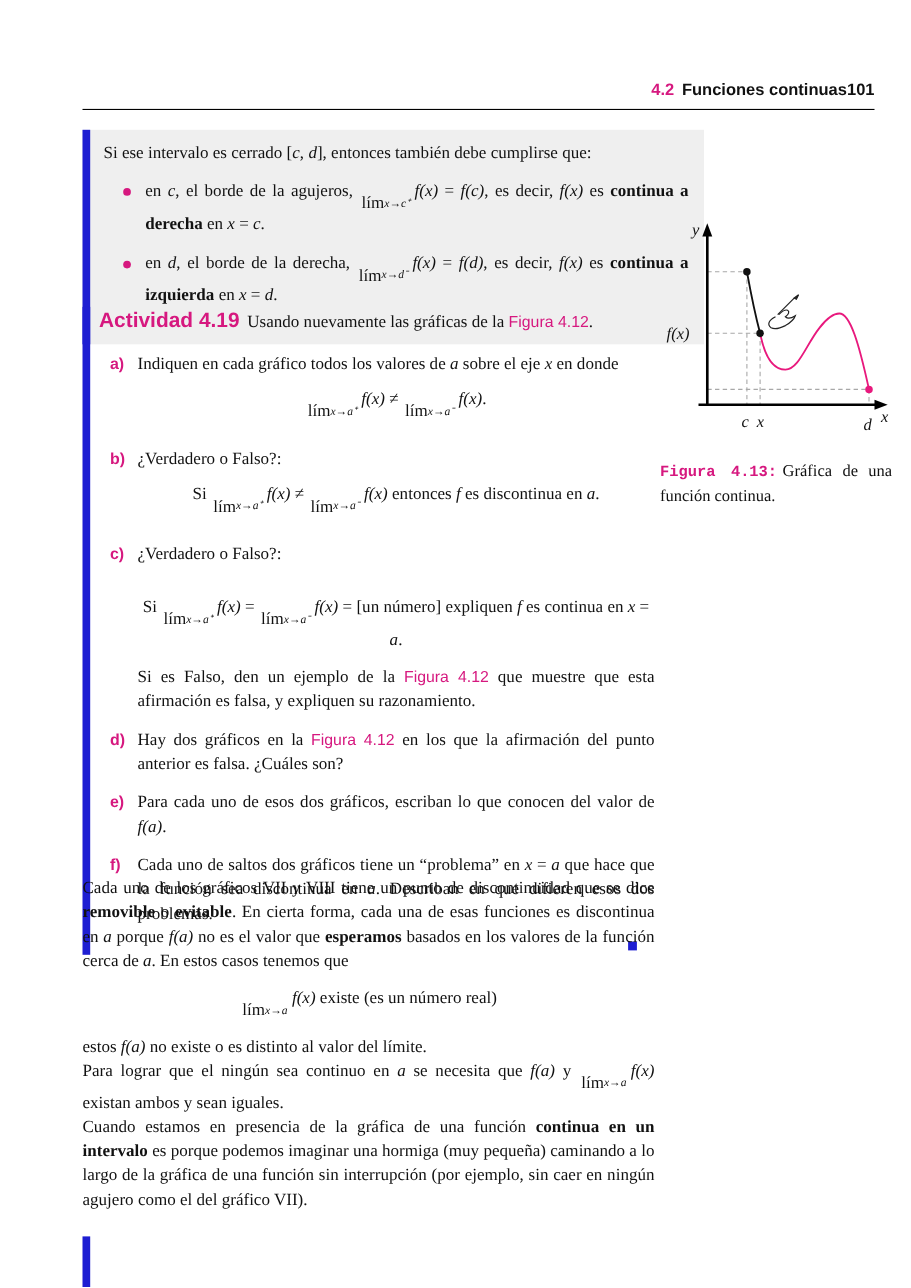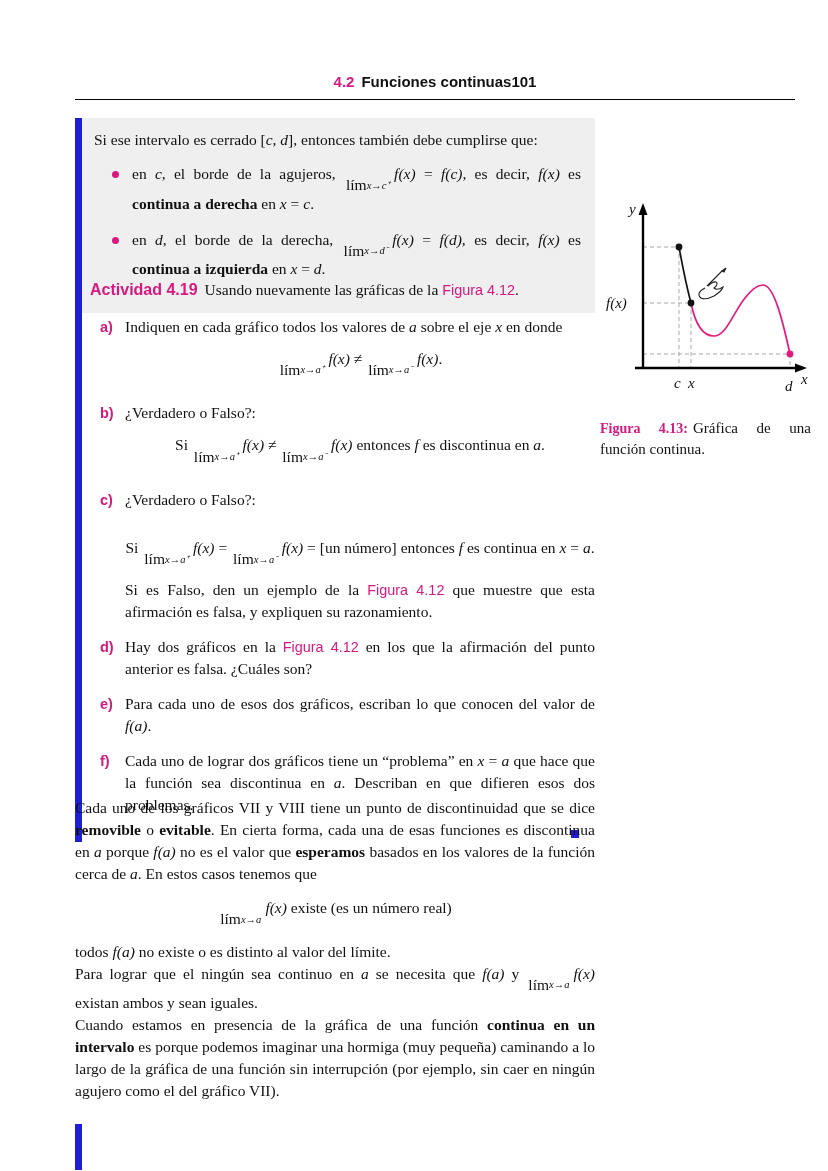--- a/index.html
+++ b/index.html
@@ -11,59 +11,59 @@
   }
   *{margin:0;padding:0;box-sizing:border-box;}
   html,body{background:#ffffff;}
   body{
     width:828px;height:1171px;position:relative;overflow:hidden;
     font-family:"Liberation Serif",serif;font-size:15.5px;color:#111;line-height:1.42;
   }
   
   .header{
     position:absolute;left:75px;top:71px;width:720px;
-    display:flex;align-items:flex-end;justify-content:center;
+    display:flex;align-items:flex-end;justify-content:flex-end;
     border-bottom:1.8px solid #000;padding-bottom:7px;
     font-family:"Liberation Sans",sans-serif;font-weight:bold;font-size:15px;
   }
   .header .sec{display:flex;gap:7px;}
   .header .num{color:var(--accent);}
   
   .infobox{
-    position:absolute;left:75px;top:118px;width:520px;
+    position:absolute;left:75px;top:118px;width:565px;
     background:var(--box_bg);border-left:7px solid var(--blue);
     padding:11px 14px 15px 12px;
   }
   .infobox .bullets{margin-top:12px;}
   .bullet{display:flex;margin:10px 0 14px 18px;}
   .bullet:last-child{margin-bottom:18px;}
   .dot{width:7px;height:7px;border-radius:50%;background:var(--accent);flex:0 0 7px;margin:8px 13px 0 0;}
   
   .activity{
     position:absolute;left:75px;top:279px;width:520px;
     border-left:7px solid var(--blue);padding-left:8px;
   }
   .act-titleline{margin-bottom:14px;}
-  .act-title{color:var(--accent);font-family:"Liberation Sans",sans-serif;font-weight:bold;font-size:16px;margin-right:7px;}
+  .act-title{color:var(--accent);font-family:"Liberation Sans",sans-serif;font-weight:bold;font-size:19px;margin-right:7px;}
   .item{display:flex;margin:0 0 13px 10px;}
   .ilabel{flex:0 0 25px;color:var(--accent);font-family:"Liberation Sans",sans-serif;font-weight:bold;font-size:14.5px;padding-top:1px;}
   .icontent{flex:1;}
   .ipar{text-align:justify;margin:0 0 8px 0;}
   .ipar:last-child{margin-bottom:0;}
   .formula{text-align:center;margin:10px 0 12px 0;}
   .formula.mt{margin-top:26px;}
   .endsq{width:8px;height:8px;background:var(--blue);margin:14px 16px 4px auto;}
   
   .bodytext{position:absolute;left:75px;top:797px;width:520px;}
   .bodytext .ipar{margin:0;}
   .bodytext .formula{margin:12px 0 14px 0;}
   
   .figcol{position:absolute;left:600px;top:192px;width:211px;}
   .figcaption{margin-top:14px;font-size:15px;text-align:justify;line-height:1.4;}
-  .figlabel{color:var(--accent);font-family:Liberation Serif, serif;font-weight:bold;font-size:14px;margin-right:5px;}
+  .figlabel{color:var(--accent);font-family:Liberation Mono, monospace;font-weight:bold;font-size:14px;margin-right:5px;}
   svg text{font-family:"Liberation Serif",serif;font-style:italic;font-size:15px;fill:#111;}
   
   .footbar{position:absolute;left:75px;top:1124px;width:7px;height:46px;background:var(--blue);}
   
   .it{font-style:italic;}
   .bd{font-weight:bold;}
   .mg{color:var(--accent);font-family:"Liberation Sans",sans-serif;font-weight:normal;font-size:0.93em;}
   .lim{display:inline-flex;flex-direction:row;align-items:center;line-height:1;vertical-align:-0.72em;margin:0 4px 0 2px;}
   .lim .lt{font-style:normal;}
   .lim .ls{font-size:0.68em;font-style:italic;margin-top:2px;}
@@ -133,40 +133,40 @@
       <div class="item">
         <span class="ilabel">c)</span>
         <div class="icontent">
           <div class="ipar"><span>¿Verdadero o Falso?:</span></div>
           <div class="formula mt"><span>Si </span><span class="lim">
               <span class="lt">lím</span>
               <span class="ls">x→a⁺</span>
             </span><span class="it">f(x)</span><span> = </span><span class="lim">
               <span class="lt">lím</span>
               <span class="ls">x→a⁻</span>
-            </span><span class="it">f(x)</span><span> = [un número] entonces </span><span class="it">f</span><span> es continua en </span><span class="it">x</span><span> = </span><span class="it">a</span><span>.</span></div>
+            </span><span class="it">f(x)</span><span> = [un número] expliquen </span><span class="it">f</span><span> es continua en </span><span class="it">x</span><span> = </span><span class="it">a</span><span>.</span></div>
           <div class="ipar"><span>Si es Falso, den un ejemplo de la </span><span class="mg">Figura 4.12</span><span> que muestre que esta afirmación es falsa, y expliquen su razonamiento.</span></div>
         </div>
       </div>
       <div class="item">
         <span class="ilabel">d)</span>
         <div class="icontent">
           <div class="ipar"><span>Hay dos gráficos en la </span><span class="mg">Figura 4.12</span><span> en los que la afirmación del punto anterior es falsa. ¿Cuáles son?</span></div>
         </div>
       </div>
       <div class="item">
         <span class="ilabel">e)</span>
         <div class="icontent">
           <div class="ipar"><span>Para cada uno de esos dos gráficos, escriban lo que conocen del valor de </span><span class="it">f(a)</span><span>.</span></div>
         </div>
       </div>
       <div class="item">
         <span class="ilabel">f)</span>
         <div class="icontent">
-          <div class="ipar"><span>Cada uno de lograr dos gráficos tiene un “problema” en </span><span class="it">x</span><span> = </span><span class="it">a</span><span> que hace que la función sea discontinua en </span><span class="it">a</span><span>. Describan en que difieren esos dos problemas.</span></div>
+          <div class="ipar"><span>Cada uno de saltos dos gráficos tiene un “problema” en </span><span class="it">x</span><span> = </span><span class="it">a</span><span> que hace que la función sea discontinua en </span><span class="it">a</span><span>. Describan en que difieren esos dos problemas.</span></div>
         </div>
       </div>
     </div>
   <div class="endsq"></div>
 </div>
 
 <div class="figcol">
   <svg width="211" height="206" viewBox="0 0 211 206">
 
     <g stroke="#a8a8a8" stroke-width="1" stroke-dasharray="4 3" fill="none">
@@ -209,21 +209,21 @@
     <span class="figlabel">Figura 4.13:</span><span><span>Gráfica de una función continua.</span></span>
   </div>
 </div>
 
 <div class="bodytext">
     <div class="ipar"><span>Cada uno de los gráficos VII y VIII tiene un punto de discontinuidad que se dice </span><span class="bd">removible</span><span> o </span><span class="bd">evitable</span><span>. En cierta forma, cada una de esas funciones es discontinua en </span><span class="it">a</span><span> porque </span><span class="it">f(a)</span><span> no es el valor que </span><span class="bd">esperamos</span><span> basados en los valores de la función cerca de </span><span class="it">a</span><span>. En estos casos tenemos que</span></div>
     <div class="formula"><span class="lim">
         <span class="lt">lím</span>
         <span class="ls">x→a</span>
       </span><span class="it">f(x)</span><span> existe (es un número real)</span></div>
-    <div class="ipar"><span>todos </span><span class="it">f(a)</span><span> no existe o es distinto al valor del límite.</span></div>
+    <div class="ipar"><span>estos </span><span class="it">f(a)</span><span> no existe o es distinto al valor del límite.</span></div>
     <div class="ipar"><span>Para lograr que el ningún sea continuo en </span><span class="it">a</span><span> se necesita que </span><span class="it">f(a)</span><span> y </span><span class="lim">
         <span class="lt">lím</span>
         <span class="ls">x→a</span>
       </span><span class="it">f(x)</span><span> existan ambos y sean iguales.</span></div>
     <div class="ipar"><span>Cuando estamos en presencia de la gráfica de una función </span><span class="bd">continua en un intervalo</span><span> es porque podemos imaginar una hormiga (muy pequeña) caminando a lo largo de la gráfica de una función sin interrupción (por ejemplo, sin caer en ningún agujero como el del gráfico VII).</span></div>
   </div>
 
 <div class="footbar"></div>
 
 </body></html>

